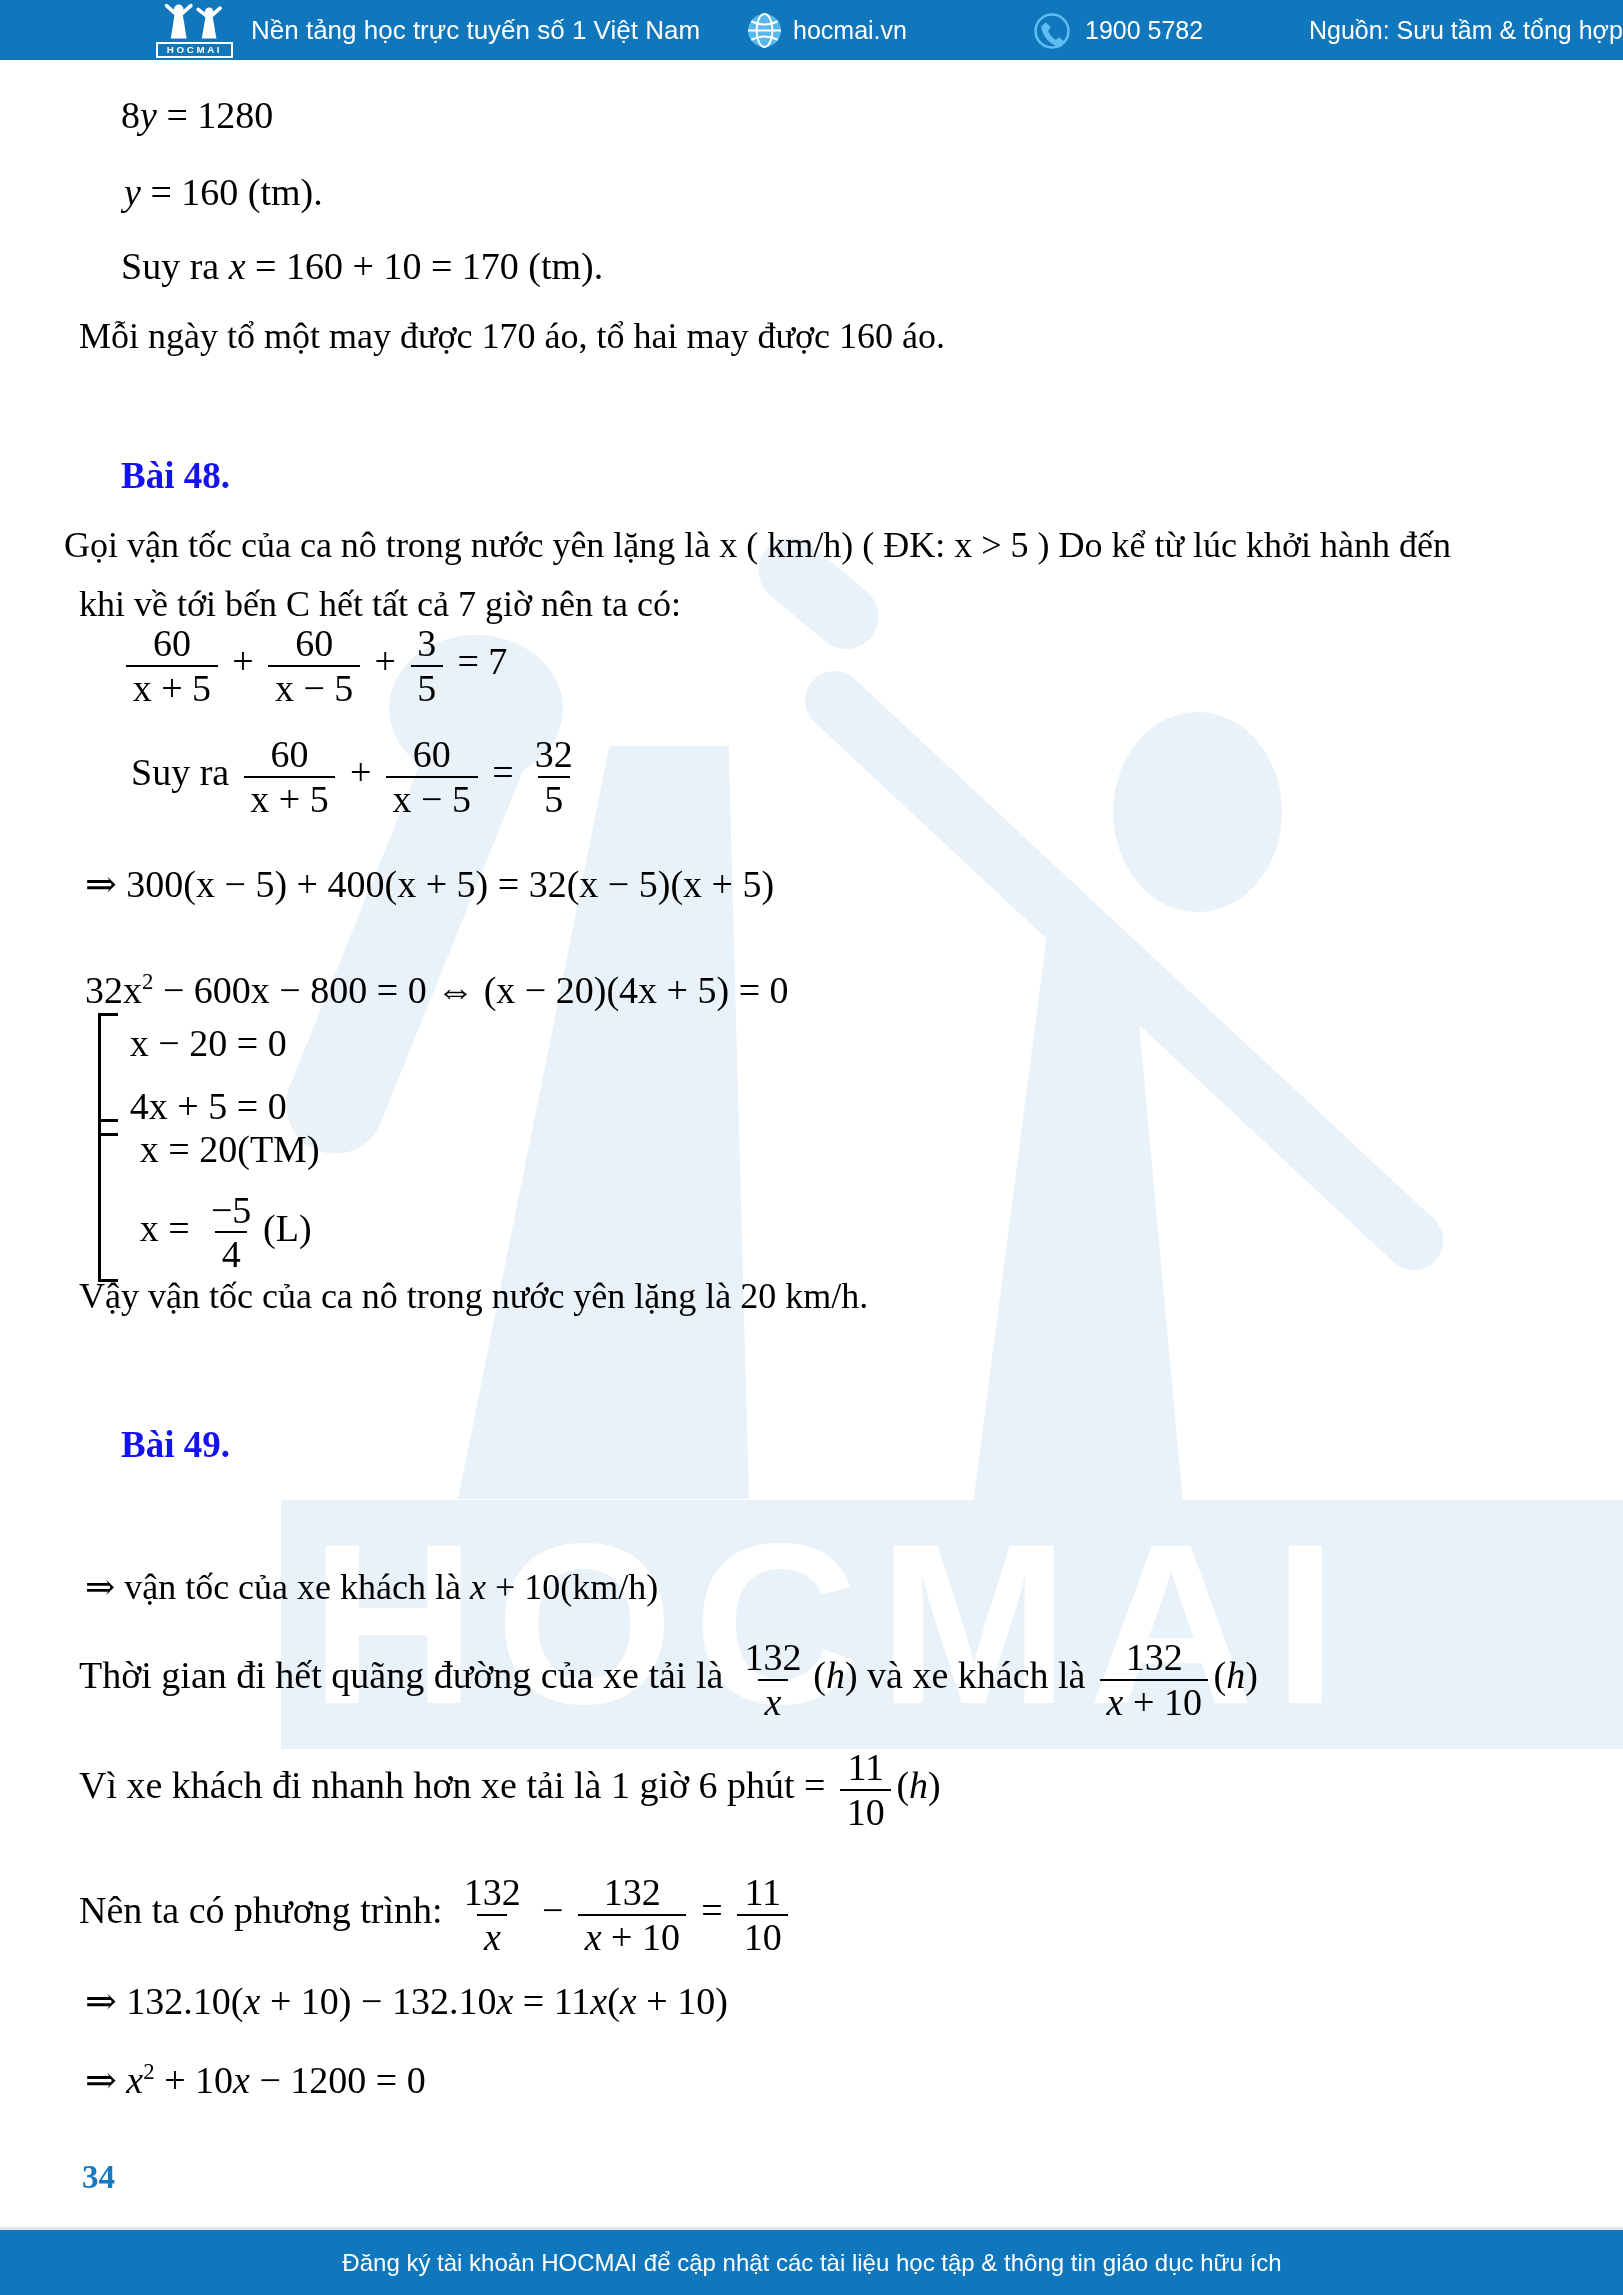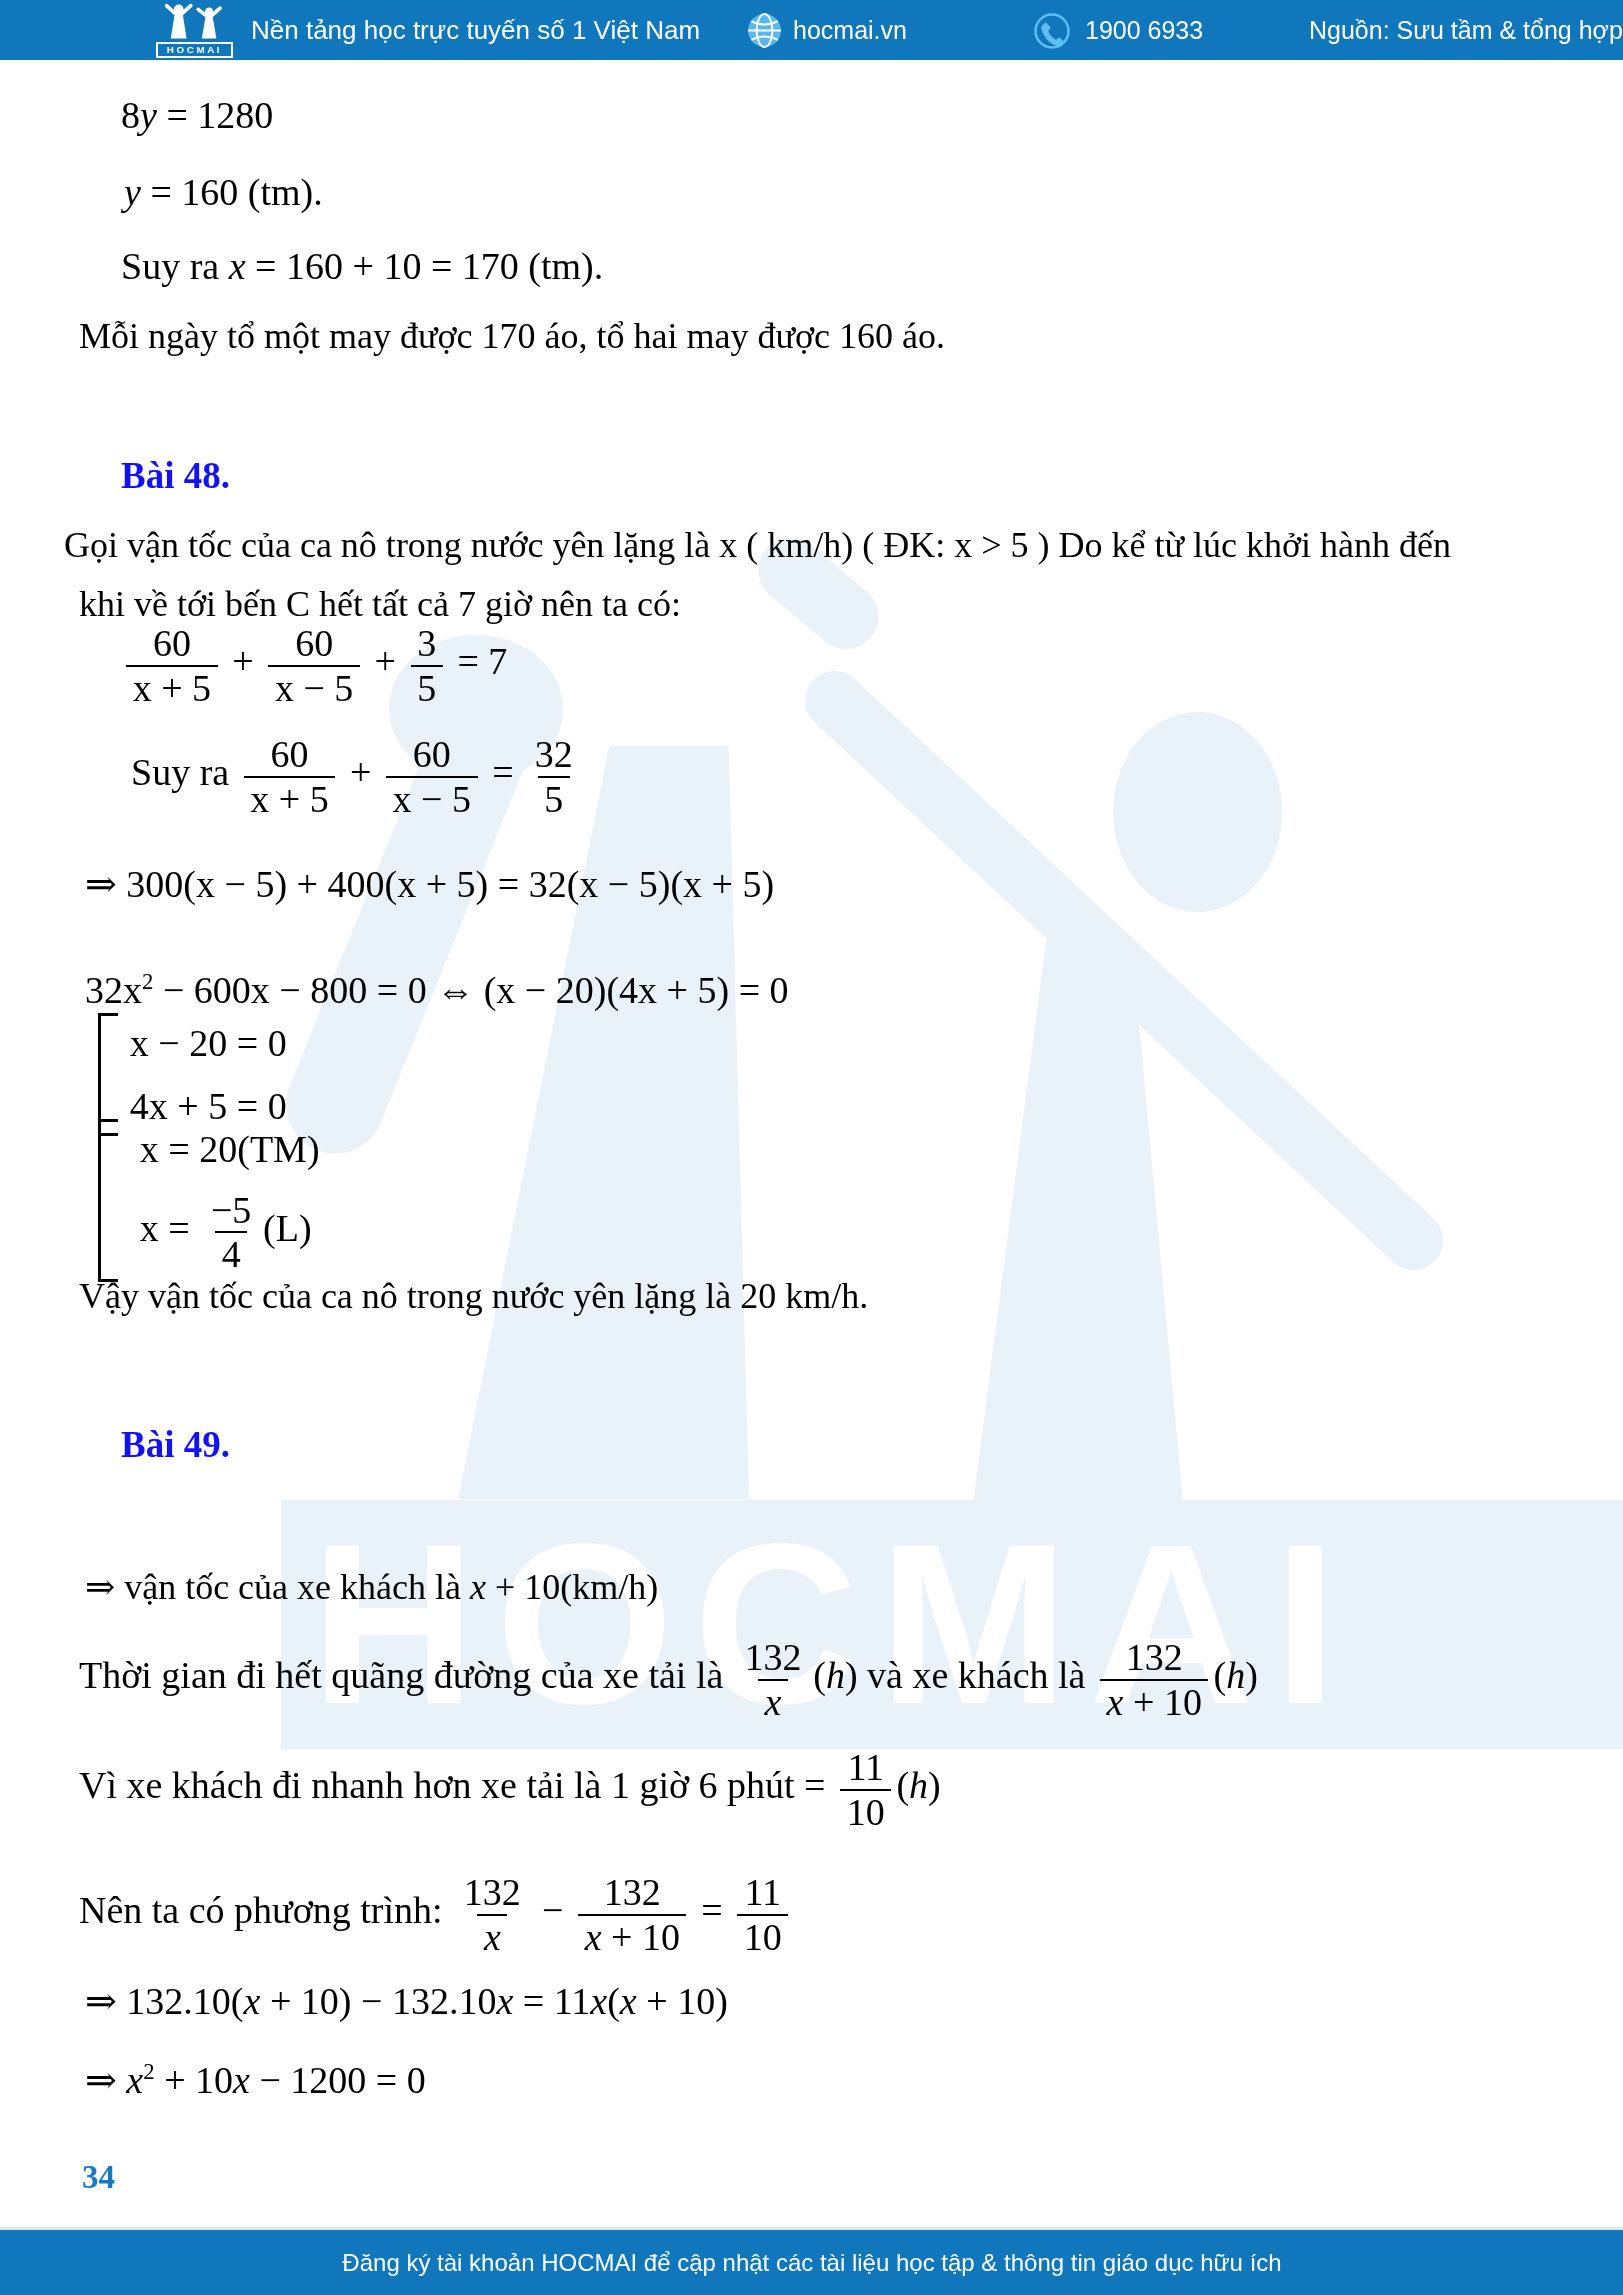--- a/index.html
+++ b/index.html
@@ -125,21 +125,21 @@
       <line x1="3" y1="28" x2="53" y2="28" stroke="#fff" stroke-width="3"></line>
       <path d="M8 14 Q28 24 48 14" fill="none" stroke="#fff" stroke-width="3"></path>
       <path d="M8 42 Q28 32 48 42" fill="none" stroke="#fff" stroke-width="3"></path>
     </svg>
     <div class="hdr-item site-label">hocmai.vn</div>
 
     <svg class="hdr-icon" style="left:1033px" width="38" height="38" viewBox="0 0 60 60">
       <circle cx="30" cy="30" r="26" fill="none" stroke="#5fbdf2" stroke-width="4"></circle>
       <path d="M20 16 l8 8 -4 6 c3 7 6 10 12 14 l6 -4 8 8 -6 7 c-14 0 -30 -16 -31 -32 z" fill="#5fbdf2"></path>
     </svg>
-    <div class="hdr-item phone-label">1900 6933</div>
+    <div class="hdr-item phone-label">1900 5782</div>
 
     <div class="hdr-item source-label">Nguồn: Sưu tầm &amp; tổng hợp</div>
   </div>
 
   <div class="content">
       <div class="line math" style="left: 121px; top: 92px;"><span>8</span><i>y</i><span> = 1280</span></div>
       <div class="line math" style="left: 124px; top: 169px;"><i>y</i><span> = 160  (tm).</span></div>
       <div class="line math" style="left: 121px; top: 243px;"><span>Suy ra  </span><i>x</i><span> = 160 + 10 = 170  (tm).</span></div>
       <div class="line para" style="left: 79px; top: 315px;"><span>Mỗi ngày tổ một may được 170 áo, tổ hai may được 160 áo.</span></div>
       <div class="line heading" style="left: 121px; top: 453px;"><span>Bài 48.</span></div>

